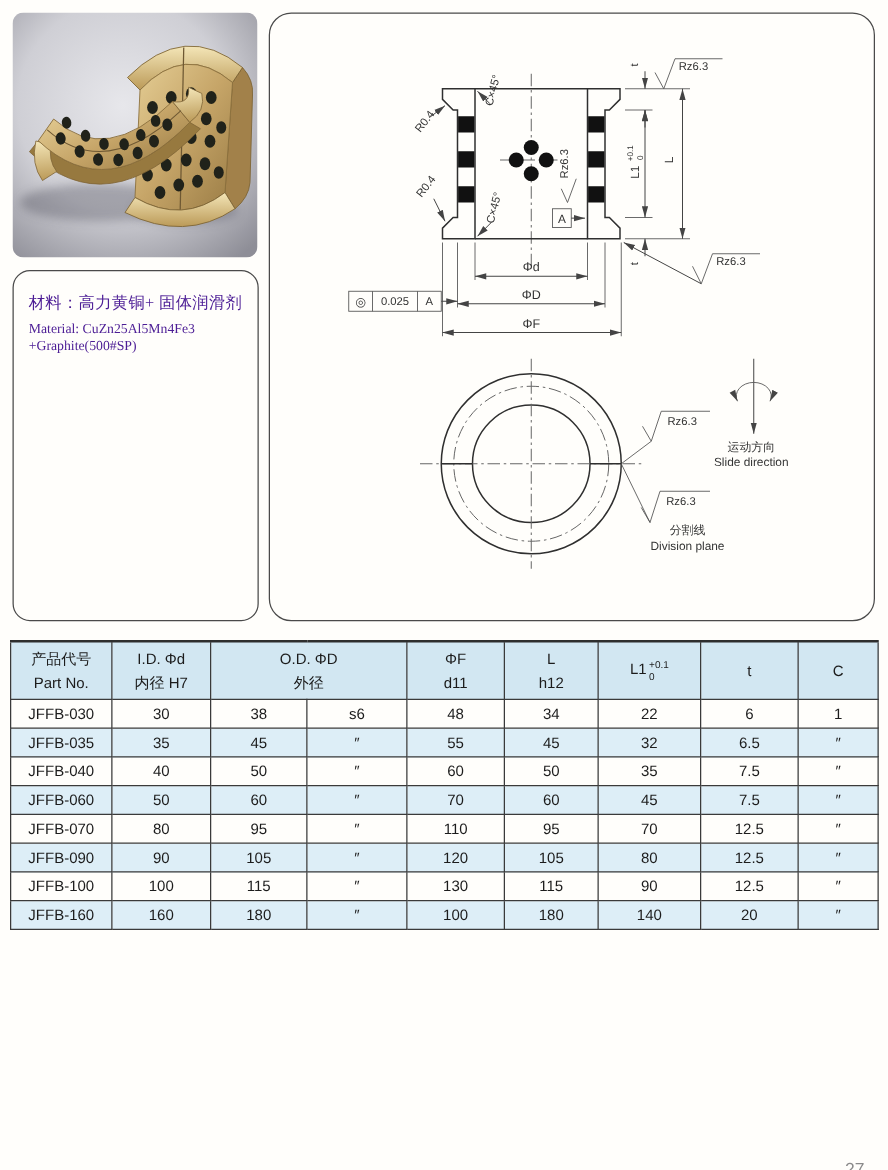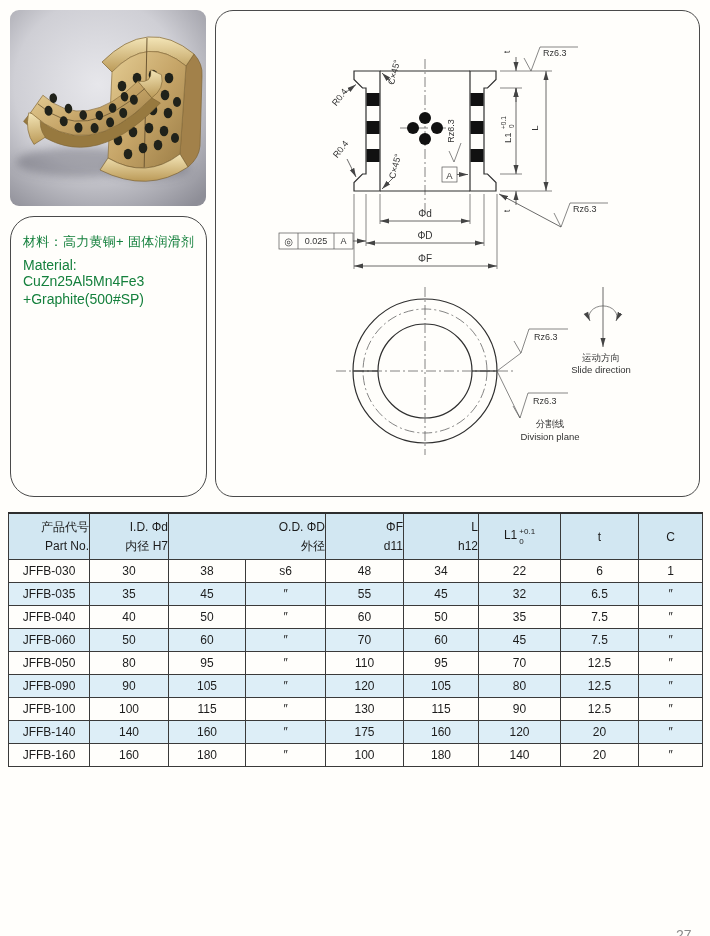--- a/index.html
+++ b/index.html
@@ -1,35 +1,35 @@
 <!DOCTYPE html>
 <html><head>
 <meta charset="utf-8">
 <style>
   html,body{margin:0;padding:0;background:#ffffff;}
   .page{position:relative;width:710px;height:936px;background:#fffefb;overflow:hidden;
         font-family:"Liberation Sans",sans-serif;}
   .photo{position:absolute;left:10px;top:10px;width:196px;height:196px;}
   .material-box{position:absolute;left:10px;top:216px;width:197px;height:281px;
-        border:1.6px solid #4a4a4a;border-radius:24px;box-sizing:border-box;
-        padding:16px 10px 0 12px;color:#15803d;}
+        border:1.6px solid #4a4a4a;border-radius:14px;box-sizing:border-box;
+        padding:16px 10px 0 12px;color:#4c1d95;font-family:Liberation Serif, serif;}
   .material-box .cn{font-size:13px;margin:0 0 6px 0;letter-spacing:.3px;}
-  .material-box .en{font-size:14px;margin:0 0 2px 0;}
+  .material-box .en{font-size:11px;margin:0 0 2px 0;}
   .drawing-box{position:absolute;left:215px;top:10px;width:485px;height:487px;
         border:1.6px solid #4a4a4a;border-radius:18px;box-sizing:border-box;}
   .drawing-box svg{position:absolute;left:0;top:0;}
 
   table.spec{position:absolute;left:8px;top:512px;width:694px;border-collapse:collapse;
         table-layout:fixed;font-family:"Liberation Sans",sans-serif;color:#1c1c1c;
         border:1.3px solid #2e2e2e;border-top-width:2.6px;}
   table.spec th,table.spec td{border:1px solid #3a3a3a;text-align:center;padding:0;}
   table.spec thead th{background:#d2e7f2;font-weight:normal;height:45px;font-size:12px;}
   table.spec tbody td{height:22px;font-size:12px;}
   table.spec tbody tr:nth-child(even){background:#ddeef7;}
-  .h-line{line-height:1.55;text-align:right;}
+  .h-line{line-height:1.55;}
   .tolstack{display:inline-flex;flex-direction:column;font-size:8px;line-height:1.15;
         vertical-align:middle;text-align:left;margin-left:2px;}
   .tolstack i{font-style:normal;}
 
   .order-box{position:absolute;left:8px;top:899px;width:158px;height:33px;
         border:1px dotted #d96b6b;box-sizing:border-box;padding:2px 0 0 8px;
         font-size:11.5px;color:#1e1e1e;line-height:14px;}
   .order-box .dpos{margin-left:16px;}
   .order-box .red{color:#cc2a33;}
   .order-box .part{margin-left:15px;}
@@ -347,21 +347,21 @@
           <td>50</td>
           <td>60</td>
           <td>″</td>
           <td>70</td>
           <td>60</td>
           <td>45</td>
           <td>7.5</td>
           <td>″</td>
         </tr>
         <tr>
-          <td>JFFB-050</td>
+          <td>JFFB-070</td>
           <td>80</td>
           <td>95</td>
           <td>″</td>
           <td>110</td>
           <td>95</td>
           <td>70</td>
           <td>12.5</td>
           <td>″</td>
         </tr>
         <tr>
@@ -380,31 +380,20 @@
           <td>100</td>
           <td>115</td>
           <td>″</td>
           <td>130</td>
           <td>115</td>
           <td>90</td>
           <td>12.5</td>
           <td>″</td>
         </tr>
         <tr>
-          <td>JFFB-140</td>
-          <td>140</td>
-          <td>160</td>
-          <td>″</td>
-          <td>175</td>
-          <td>160</td>
-          <td>120</td>
-          <td>20</td>
-          <td>″</td>
-        </tr>
-        <tr>
           <td>JFFB-160</td>
           <td>160</td>
           <td>180</td>
           <td>″</td>
           <td>100</td>
           <td>180</td>
           <td>140</td>
           <td>20</td>
           <td>″</td>
         </tr>

